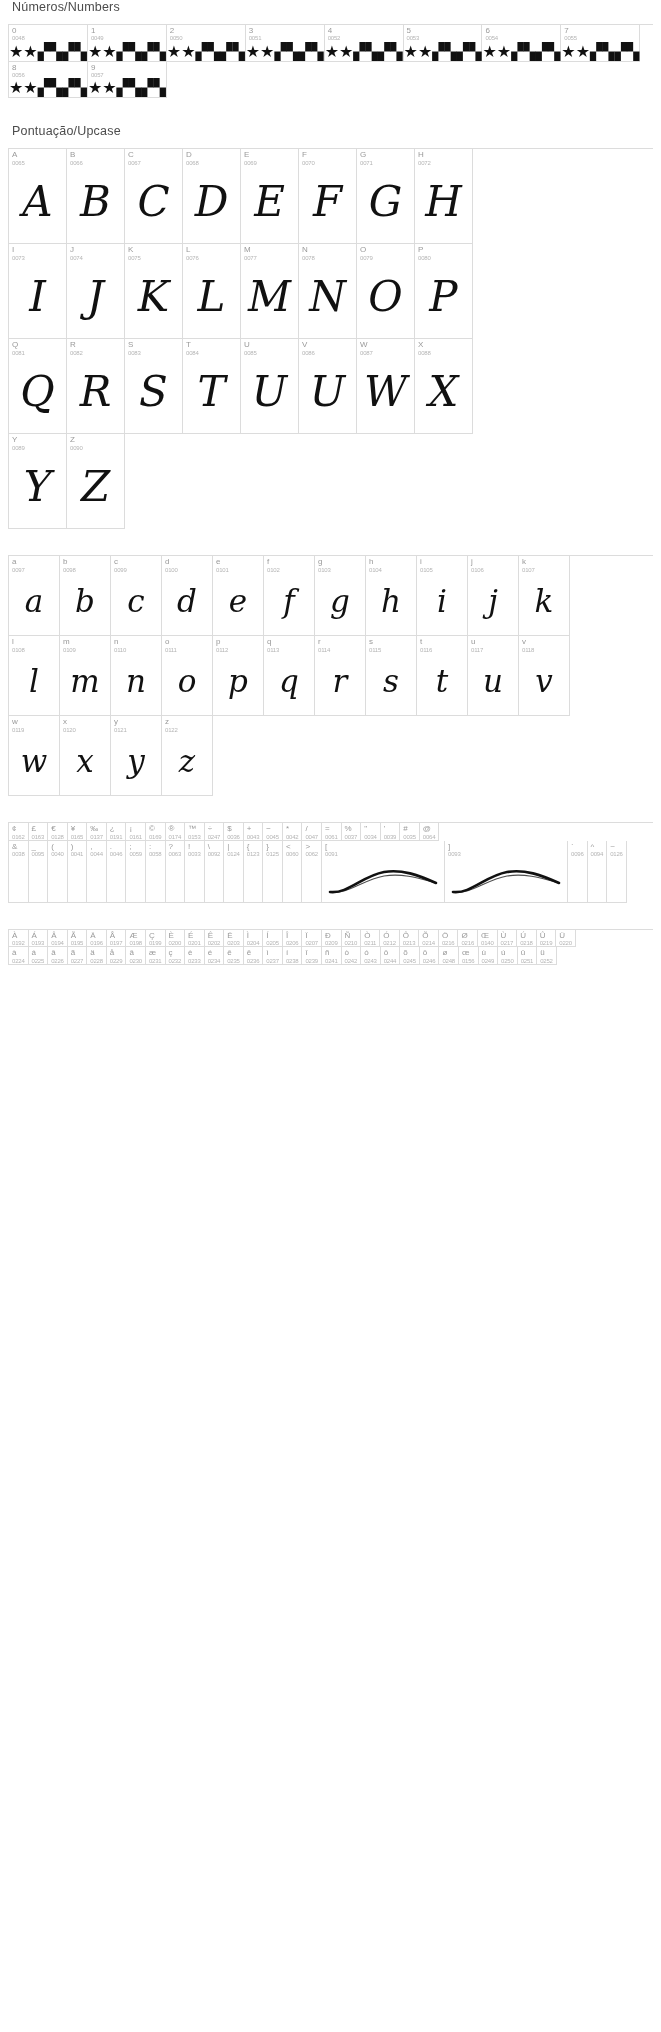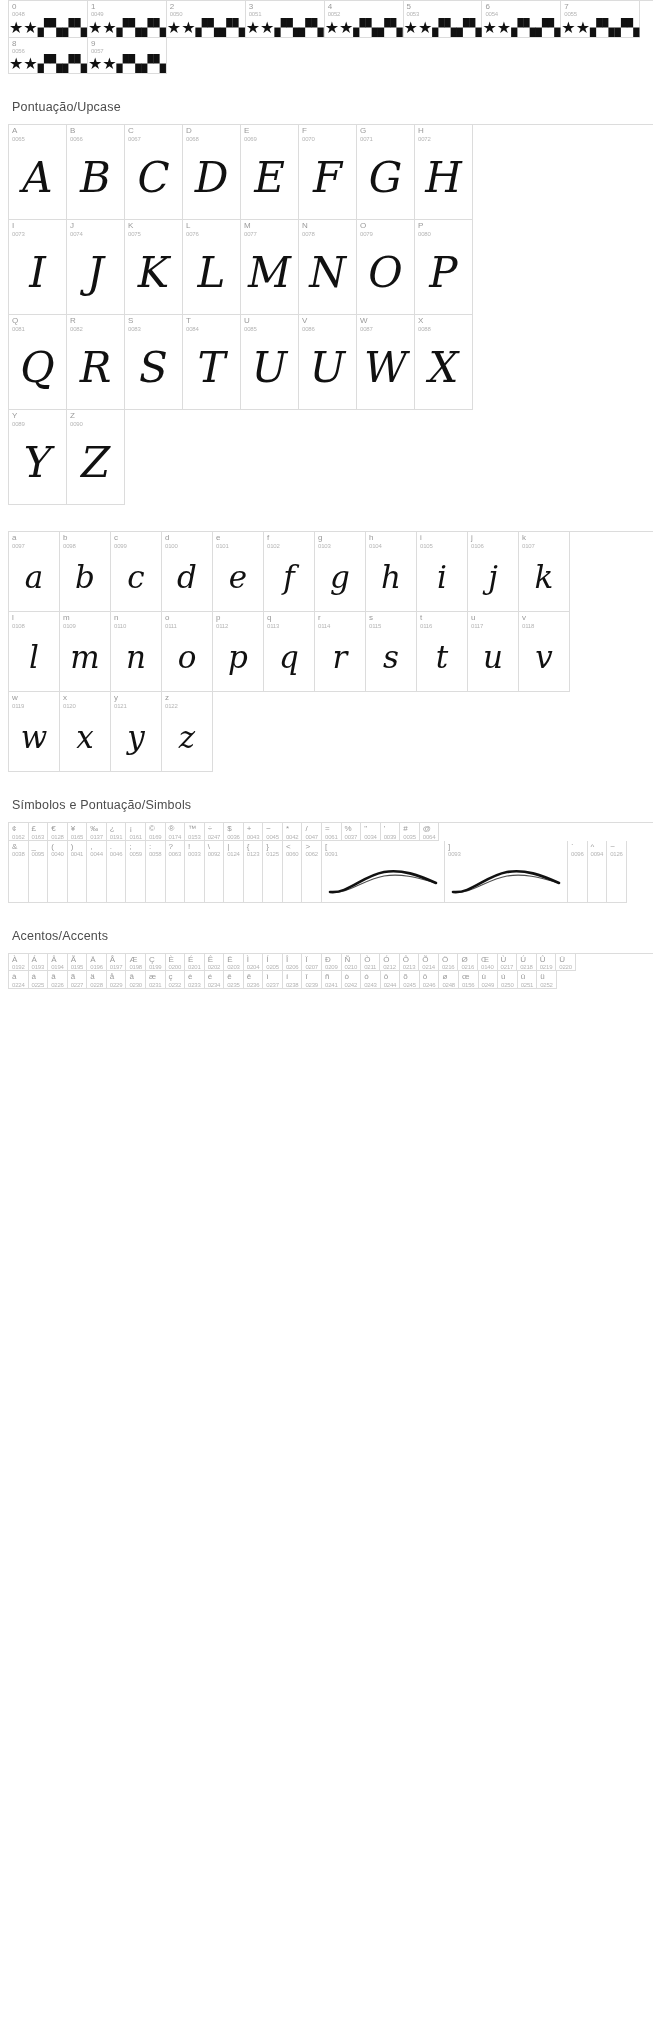--- a/index.html
+++ b/index.html
@@ -80,20 +80,21 @@
   .swash { width: 100%; height: 44px; display: block; }
 
   .row-break { width: 100%; }
 </style>
 </head>
 <body>
 
 <div class="page">
   <div id="sections-root">
       <div class="section">
+        <div class="section-title">Números/Numbers</div>
         <div class="grid grid-numbers">
           <div class="cell">
             <div class="meta">
               <span class="ch">0</span>
               <span class="code">0048</span>
             </div>
             <div class="glyph">
               <span class="star">★★</span>
               <span class="blob">▞▚▞▚</span>
             </div>
@@ -562,21 +563,20 @@
           <div class="cell">
             <div class="meta">
               <span class="ch">z</span>
               <span class="code">0122</span>
             </div>
             <div class="glyph">z</div>
           </div>
         </div>
       </div>
       <div class="section">
-        <div class="section-title">Símbolos e Pontuação/Simbols</div>
         <div class="grid grid-symbols">
           <div class="cell">
             <div class="meta">
               <span class="ch">¢</span>
               <span class="code">0162</span>
             </div>
             <div class="glyph"></div>
           </div>
           <div class="cell">
             <div class="meta">
@@ -879,21 +879,20 @@
           <div class="cell">
             <div class="meta">
               <span class="ch">~</span>
               <span class="code">0126</span>
             </div>
             <div class="glyph"></div>
           </div>
         </div>
       </div>
       <div class="section">
-        <div class="section-title">Acentos/Accents</div>
         <div class="grid grid-accents">
           <div class="cell">
             <div class="meta">
               <span class="ch">À</span>
               <span class="code">0192</span>
             </div>
             <div class="glyph"></div>
           </div>
           <div class="cell">
             <div class="meta">

